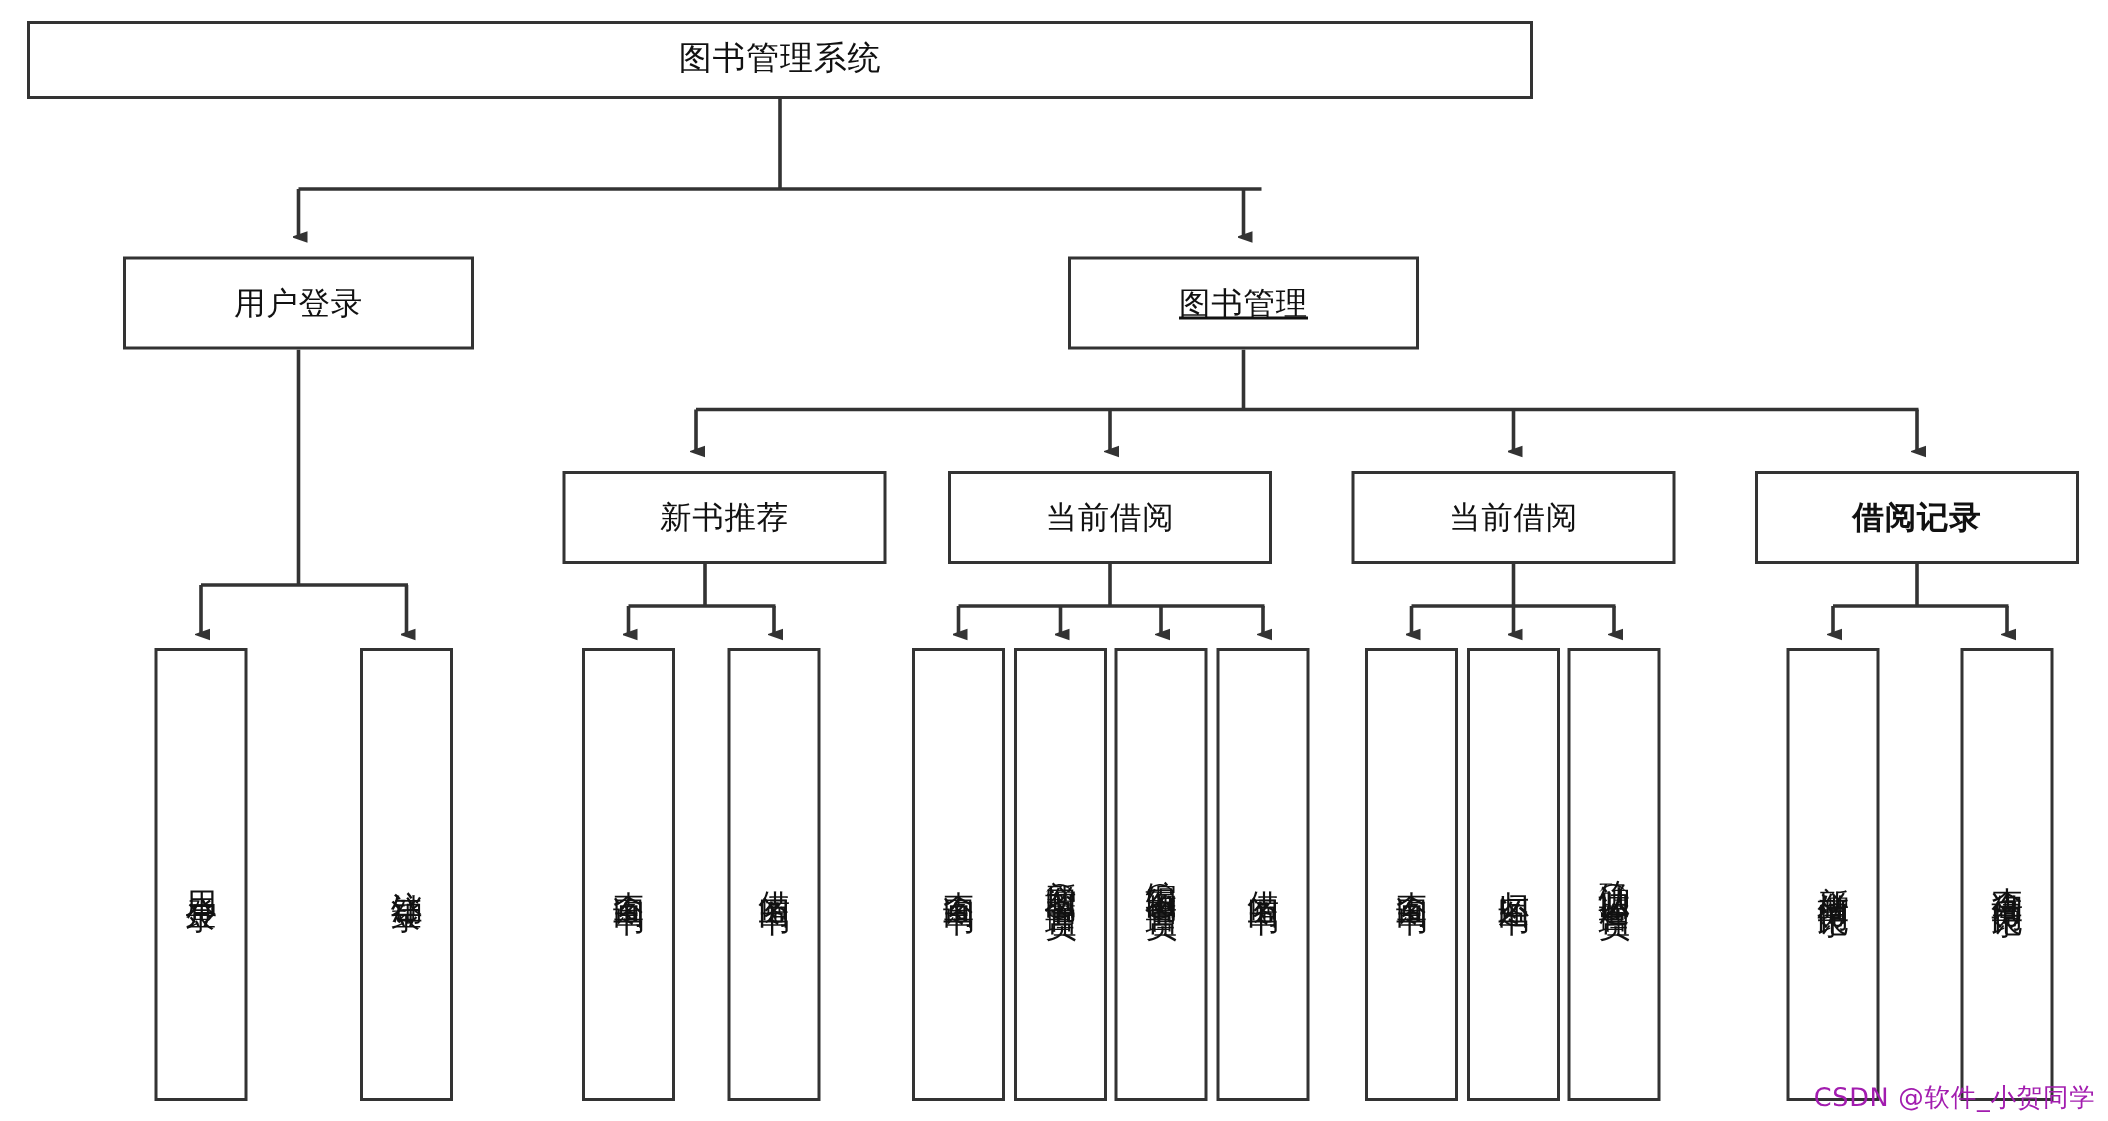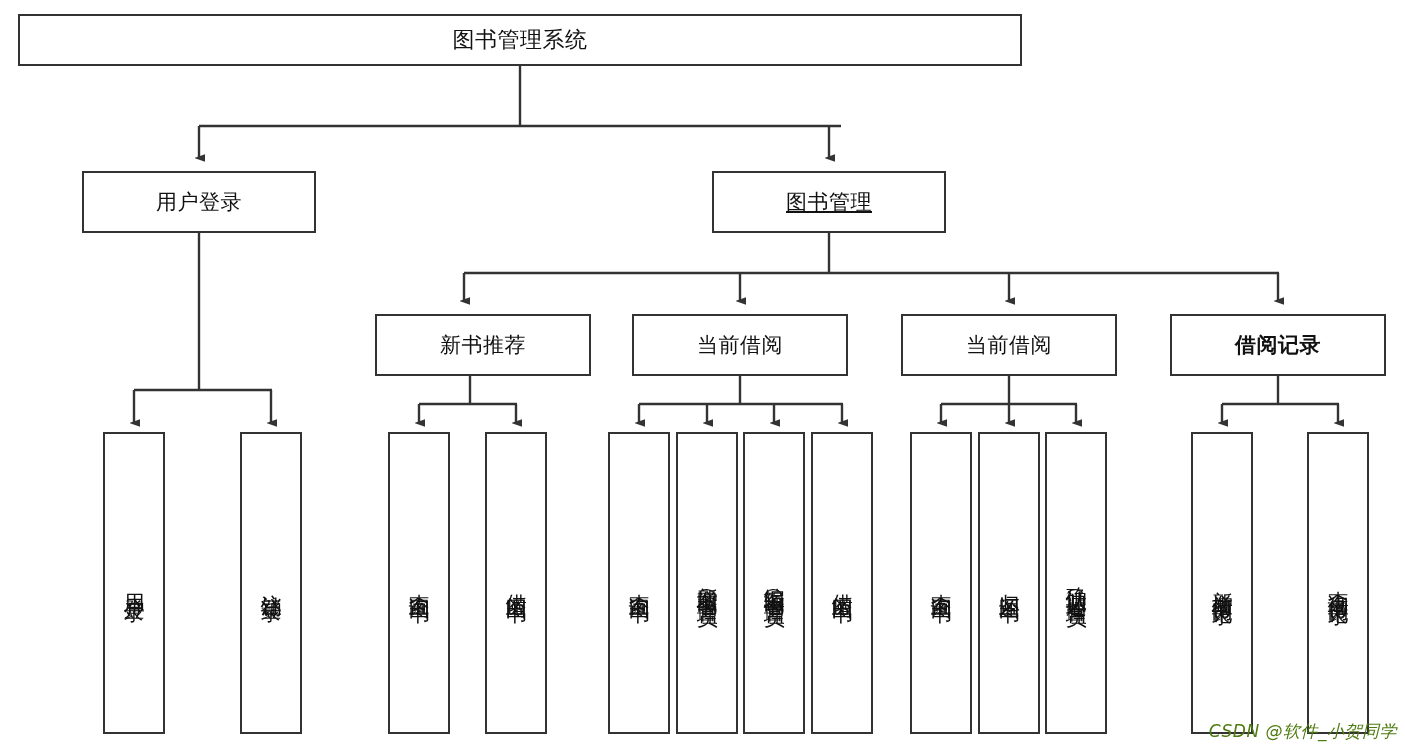--- a/index.html
+++ b/index.html
@@ -53,25 +53,24 @@
     font-size: 21px;
     letter-spacing: 3px;
     white-space: nowrap;
   }
   .node.root .label { font-size: 22px; }
   .watermark {
     position: absolute;
     right: 8px;
     bottom: 4px;
     font-size: 17px;
-    color: #4d7c0f;
+    color: #a21caf;
     letter-spacing: 0.5px;
     z-index: 3;
     white-space: nowrap;
-    font-style: italic;
   }
 </style>
 </head>
 <body>
 
 <div id="canvas">
 
   <svg id="wires" viewBox="0 0 1405 747" xmlns="http://www.w3.org/2000/svg">
     <defs>
       <marker id="arrow" markerWidth="10" markerHeight="10" refX="4.2" refY="6" orient="auto" markerUnits="userSpaceOnUse">

